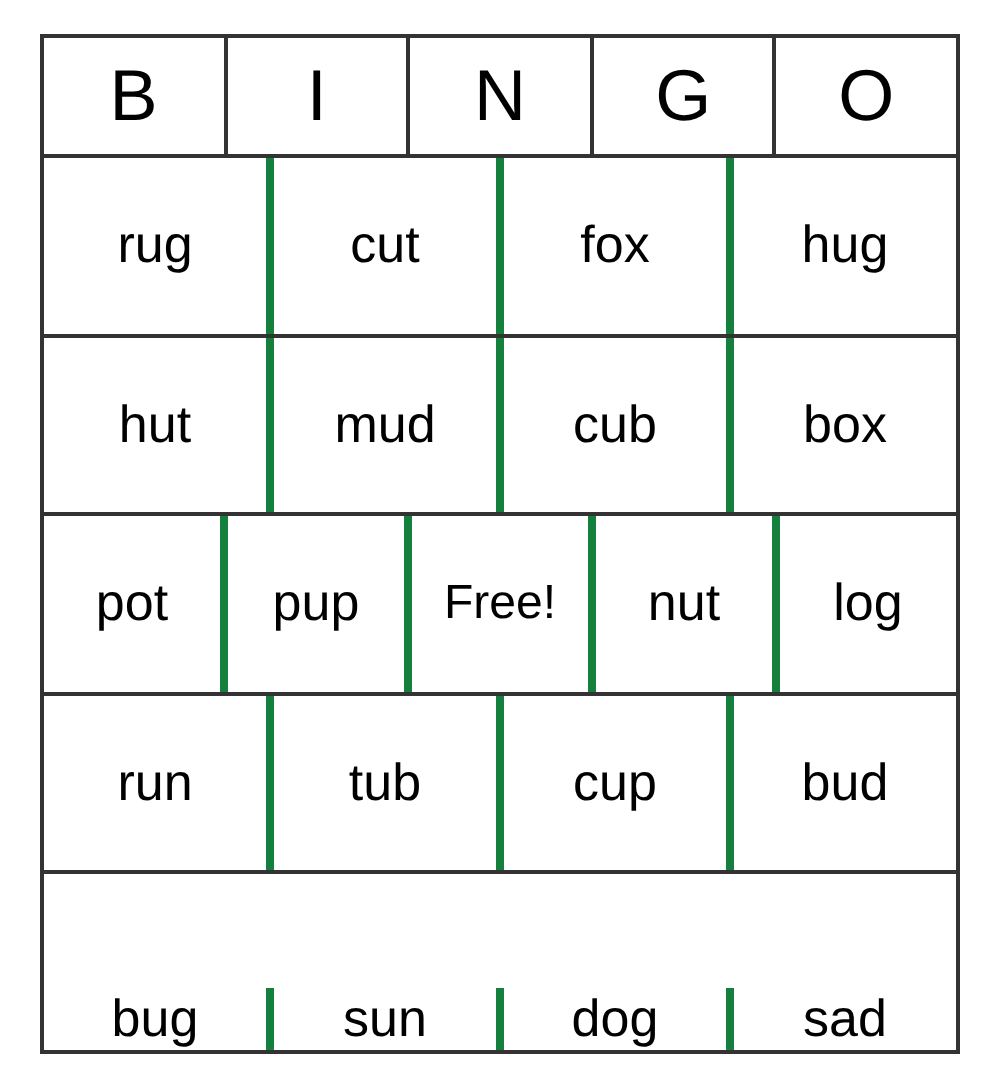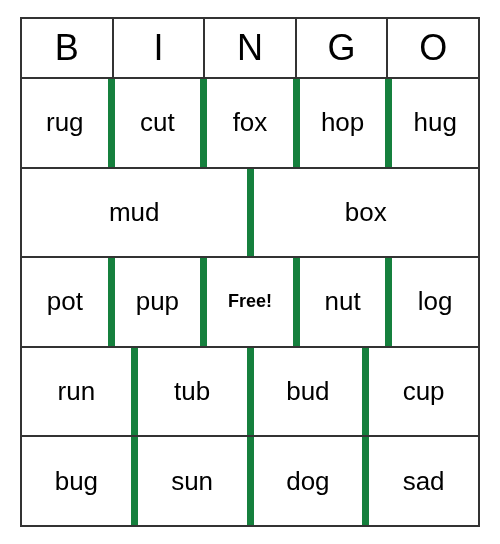--- a/index.html
+++ b/index.html
@@ -54,75 +54,77 @@
     }
 
     .bingo-row {
       display: flex;
       flex: 1;
       border-bottom: 2px solid #333;
     }
 
     .bingo-row:last-child {
       border-bottom: none;
+      align-items: flex-end;
     }
 
     .bingo-cell {
       flex: 1;
       display: flex;
       align-items: center;
       justify-content: center;
       font-size: 26px;
-      border-right: 7px solid #15803d;
+      border-right: 4px solid #15803d;
     }
 
     .bingo-cell:last-child {
       border-right: none;
     }
 
     .free-cell {
-      font-size: 18px;
-      font-weight: bold;
+      font-size: 24px;
+      font-weight: normal;
     }
   </style>
 </head>
 <body>
 
 <div class="bingo-card">
   <div class="bingo-header">
   <div class="bingo-header-cell">B</div>
       <div class="bingo-header-cell">I</div>
       <div class="bingo-header-cell">N</div>
       <div class="bingo-header-cell">G</div>
       <div class="bingo-header-cell">O</div>
     </div>
   <div class="bingo-body">
   <div class="bingo-row">
         <div class="bingo-cell">rug</div>
         <div class="bingo-cell">cut</div>
         <div class="bingo-cell">fox</div>
-        <div class="bingo-cell">hop</div>
         <div class="bingo-cell">hug</div>
       </div>
       <div class="bingo-row">
+        <div class="bingo-cell">hut</div>
         <div class="bingo-cell">mud</div>
+        <div class="bingo-cell">cub</div>
         <div class="bingo-cell">box</div>
       </div>
       <div class="bingo-row">
         <div class="bingo-cell">pot</div>
         <div class="bingo-cell">pup</div>
         <div class="bingo-cell free-cell">Free!</div>
         <div class="bingo-cell">nut</div>
         <div class="bingo-cell">log</div>
       </div>
       <div class="bingo-row">
         <div class="bingo-cell">run</div>
         <div class="bingo-cell">tub</div>
+        <div class="bingo-cell">cup</div>
         <div class="bingo-cell">bud</div>
-        <div class="bingo-cell">cup</div>
       </div>
       <div class="bingo-row">
         <div class="bingo-cell">bug</div>
         <div class="bingo-cell">sun</div>
         <div class="bingo-cell">dog</div>
         <div class="bingo-cell">sad</div>
       </div>
     </div>
 </div>
 

